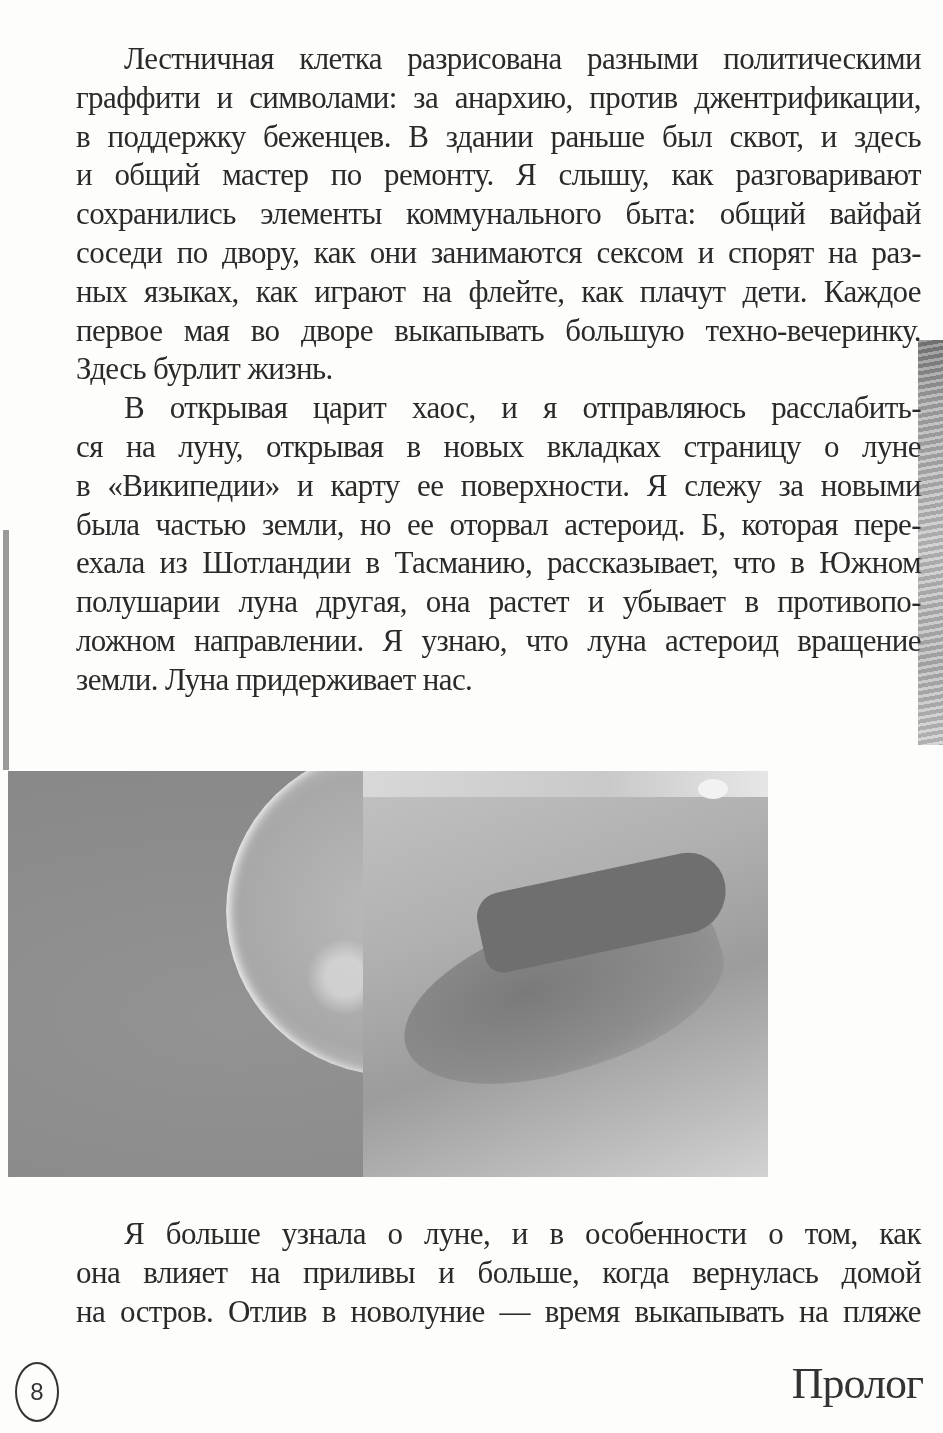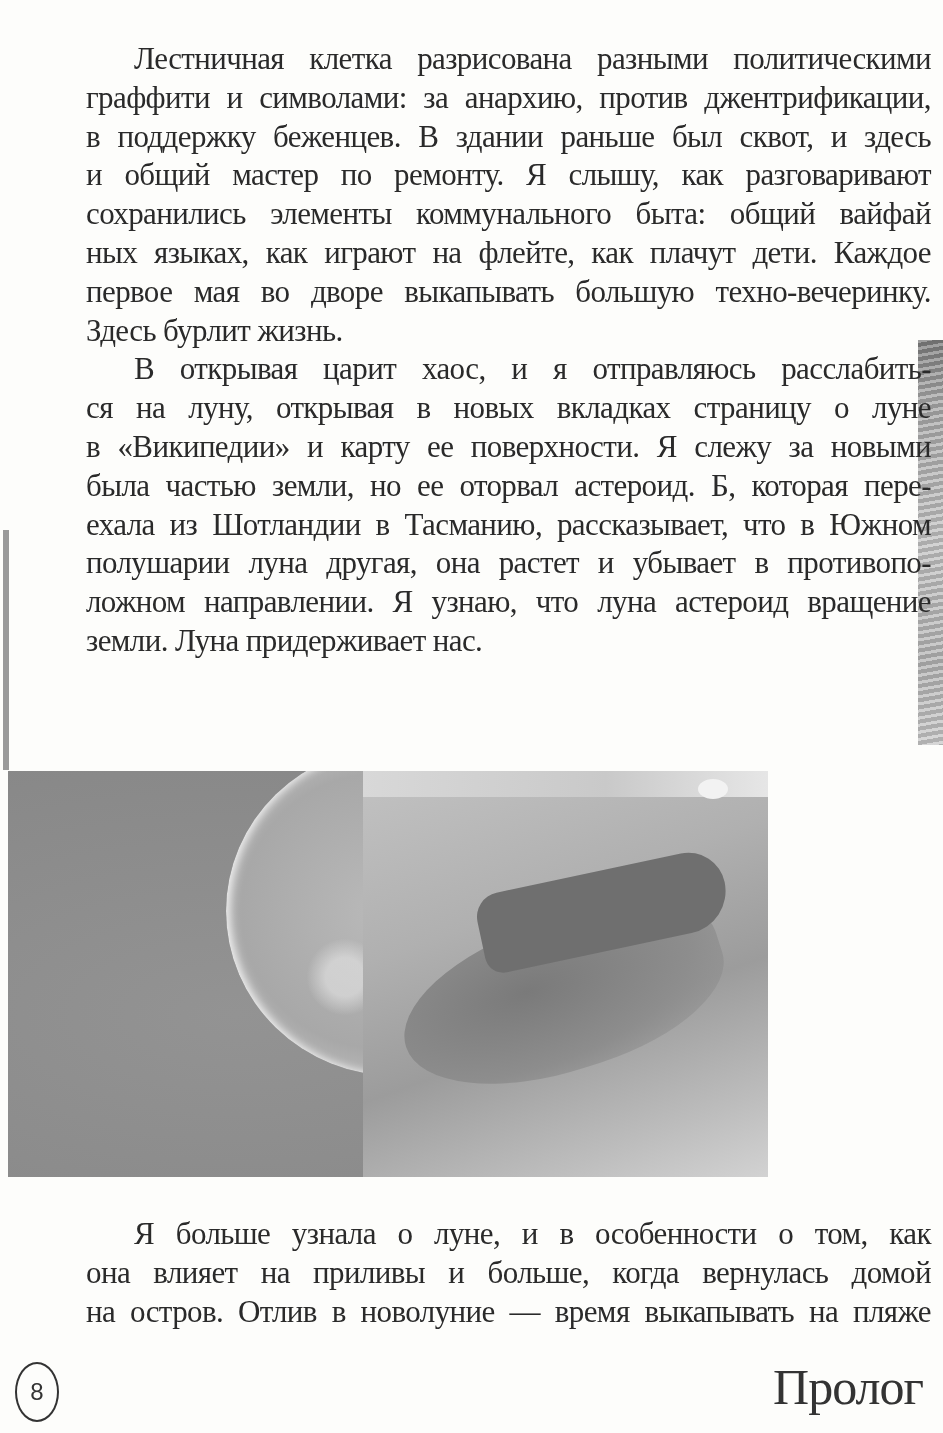--- a/index.html
+++ b/index.html
@@ -3,21 +3,21 @@
   <meta charset="utf-8">
   <style>
     html, body { margin: 0; padding: 0; }
     body {
       width: 943px; height: 1433px; position: relative; overflow: hidden;
       background: #fdfdfb;
       font-family: "Liberation Serif", "DejaVu Serif", serif;
       color: #2a2a2a;
     }
     .text-block {
-      position: absolute; left: 86px; width: 845px;
+      position: absolute; left: 76px; width: 845px;
       font-size: 31px; line-height: 38.8px;
       text-align: justify; text-align-last: justify;
       letter-spacing: -0.6px;
     }
     .text-block .line { display: block; white-space: nowrap; text-align: justify; text-align-last: justify; }
     .text-block .line.indent { padding-left: 48px; }
     .text-block .line.last { text-align-last: left; }
     #para-block-1 { top: 40px; }
     #para-block-3 { top: 1215px; }
 
@@ -79,35 +79,36 @@
     
     .page-number {
       position: absolute; left: 15px; top: 1362px; width: 40px; height: 56px;
       border: 2px solid #333; border-radius: 50%;
       display: flex; align-items: center; justify-content: center;
       font-family: "Liberation Sans", "DejaVu Sans", sans-serif;
       font-size: 24px; color: #333;
     }
     .running-title {
       position: absolute; right: 20px; top: 1358px;
-      font-size: 50px; color: #333; letter-spacing: -1px;
+      font-size: 44px; color: #333; letter-spacing: -1px;
     }
   </style>
 </head>
 <body>
 
 <div class="left-bar"></div>
 <div class="edge-strip"></div>
 
 <div class="text-block" id="para-block-1">
   <span class="line indent">Лестничная клетка разрисована разными политическими</span>
   <span class="line">граффити и символами: за анархию, против джентрификации,</span>
   <span class="line">в поддержку беженцев. В здании раньше был сквот, и здесь</span>
   <span class="line">и общий мастер по ремонту. Я слышу, как разговаривают</span>
   <span class="line">сохранились элементы коммунального быта: общий вайфай</span>
+  <span class="line">соседи по двору, как они занимаются сексом и спорят на раз-</span>
   <span class="line">ных языках, как играют на флейте, как плачут дети. Каждое</span>
   <span class="line">первое мая во дворе выкапывать большую техно-вечеринку.</span>
   <span class="line last">Здесь бурлит жизнь.</span>
 
   <span class="line indent">В открывая царит хаос, и я отправляюсь расслабить-</span>
   <span class="line">ся на луну, открывая в новых вкладках страницу о луне</span>
   <span class="line">в «Википедии» и карту ее поверхности. Я слежу за новыми</span>
   <span class="line">была частью земли, но ее оторвал астероид. Б, которая пере-</span>
   <span class="line">ехала из Шотландии в Тасманию, рассказывает, что в Южном</span>
   <span class="line">полушарии луна другая, она растет и убывает в противопо-</span>

